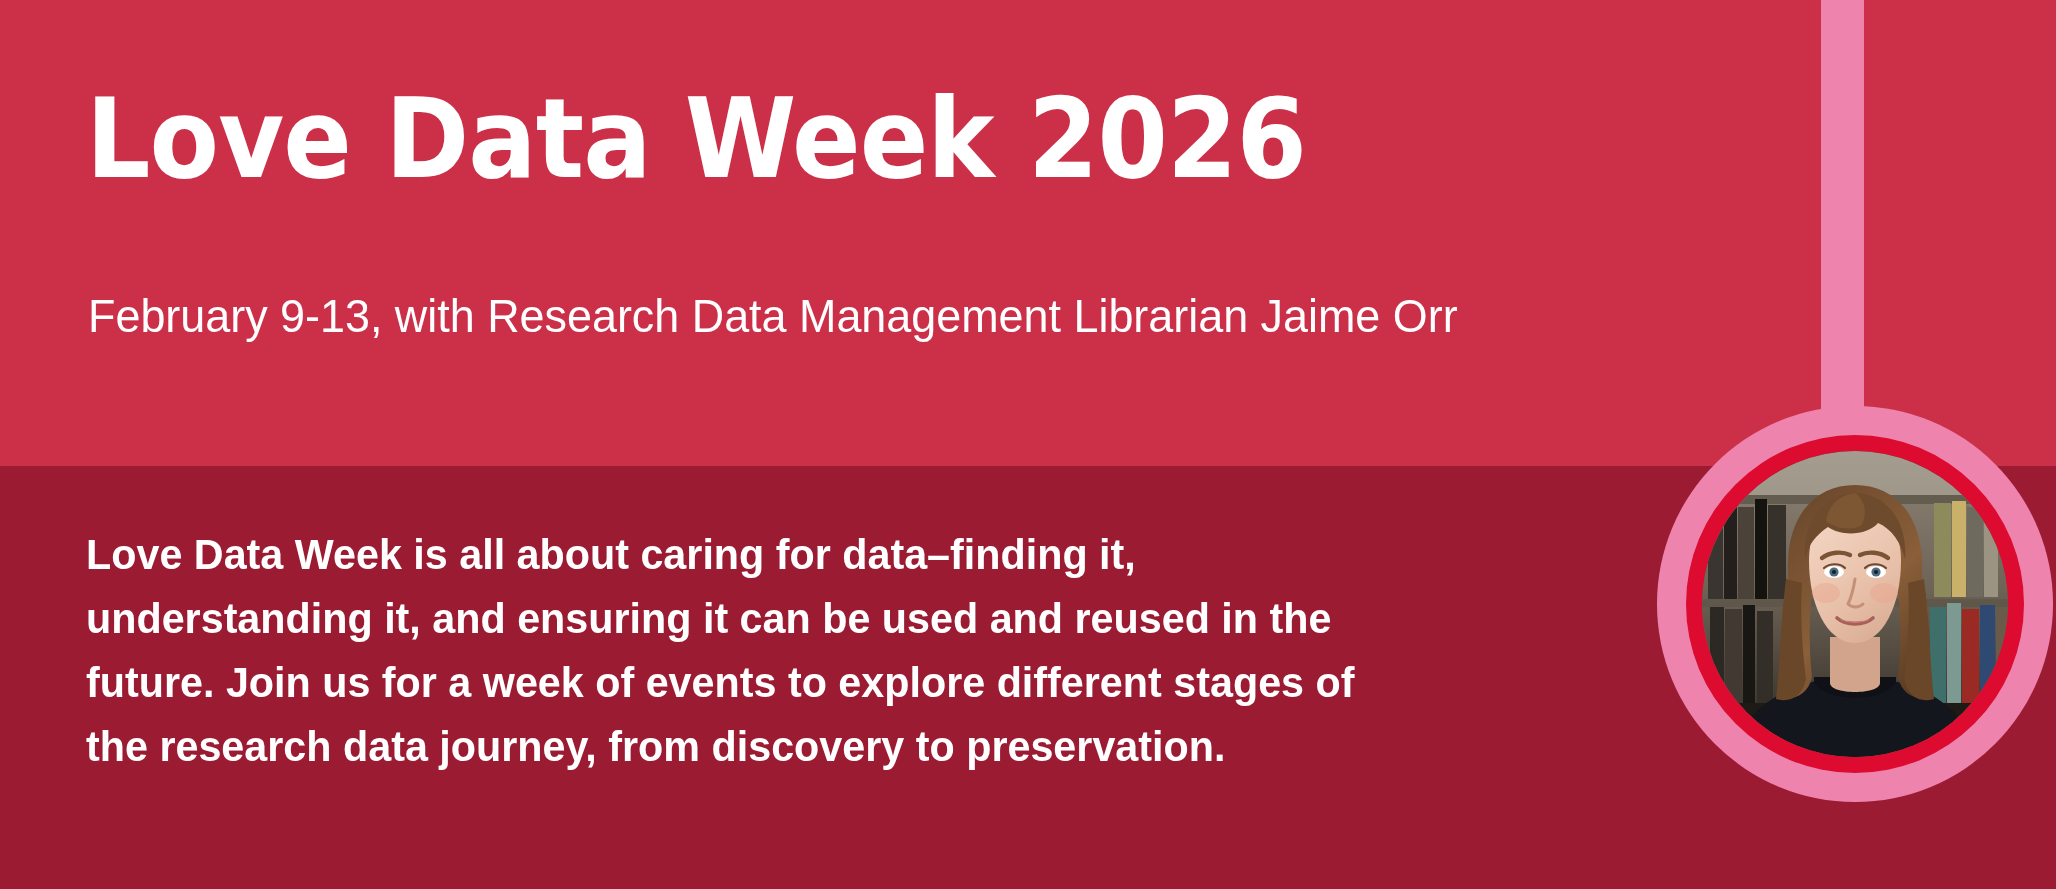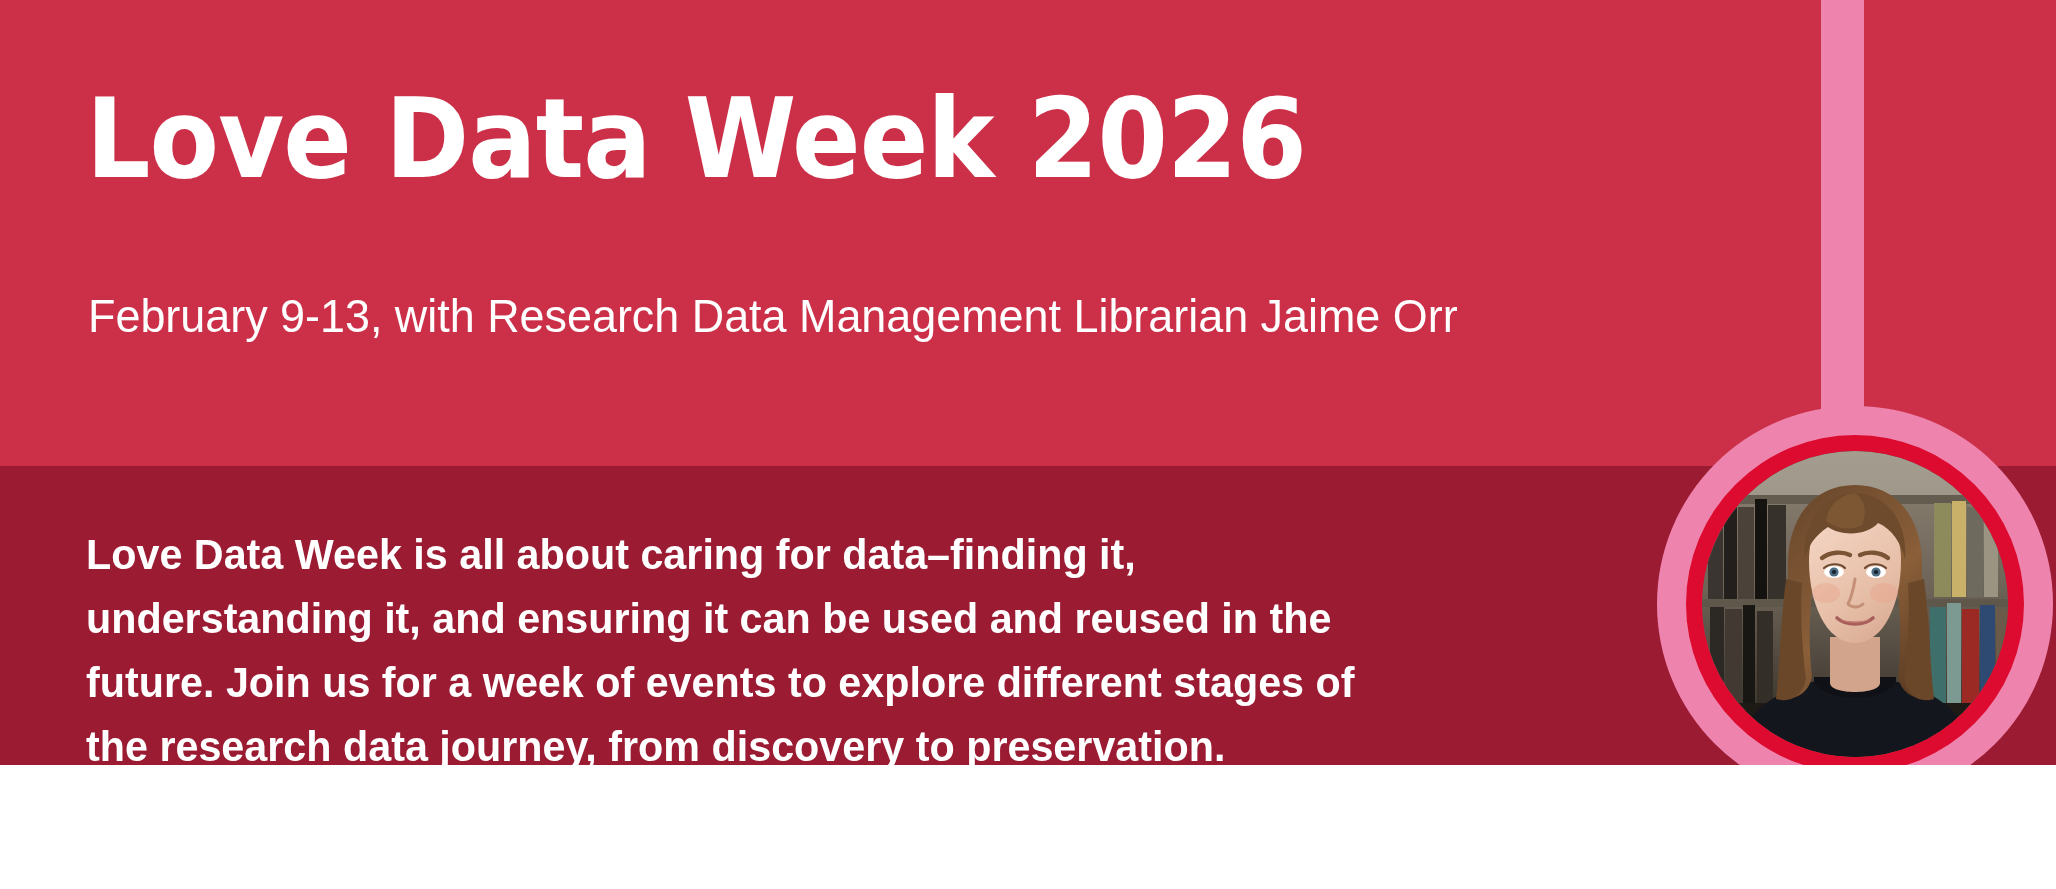--- a/index.html
+++ b/index.html
@@ -3,21 +3,21 @@
 <meta charset="utf-8">
 <style>
   html, body {
     margin: 0;
     padding: 0;
     background: #ffffff;
   }
   #banner {
     position: relative;
     width: 2056px;
-    height: 765px;
+    height: 889px;
     overflow: hidden;
     font-family: "Liberation Sans", sans-serif;
   }
 
   
   .band-top {
     position: absolute;
     left: 0;
     top: 0;
     width: 2056px;

